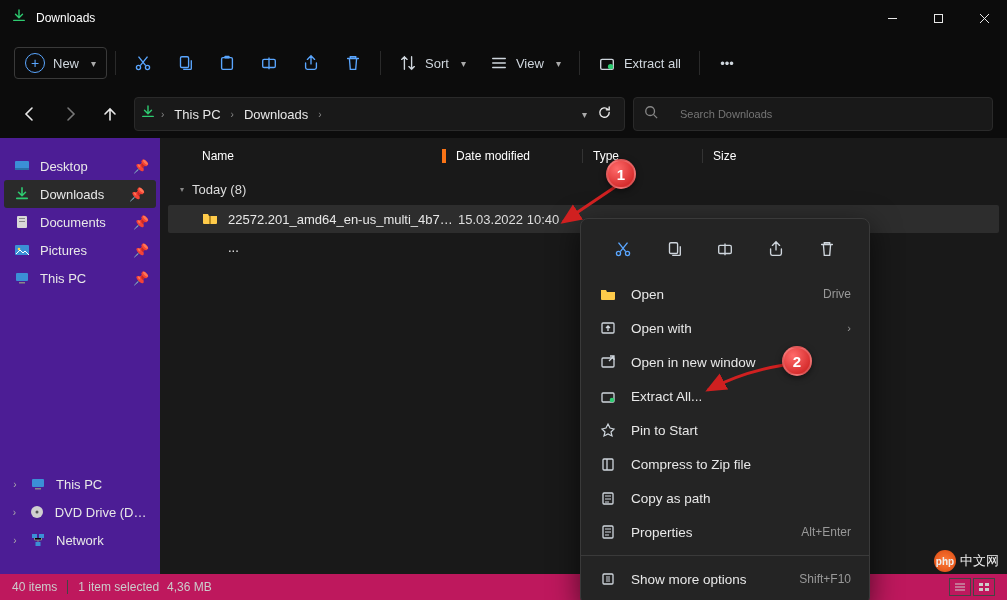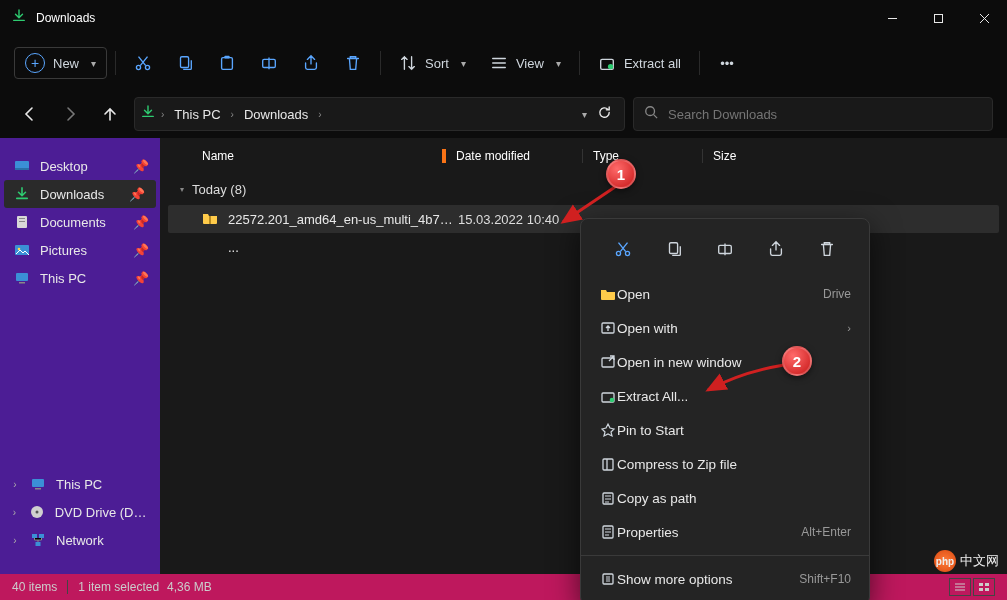--- a/index.html
+++ b/index.html
@@ -21,21 +21,21 @@
     .new-plus { width: 20px; height: 20px; border: 1.5px solid #5aa6ff; border-radius: 50%; display: flex; align-items: center; justify-content: center; color: #5aa6ff; font-size: 14px; }
     .chev { font-size: 10px; margin-left: 4px; color: #aaa; }
     
     .navbar { height: 48px; display: flex; align-items: center; gap: 8px; padding: 0 14px; background: #0c0c0c; }
     .nav-arrow { width: 32px; height: 32px; display: flex; align-items: center; justify-content: center; color: #e8e8e8; }
     .addr-bar { flex: 1; height: 34px; background: #191919; border: 1px solid #2a2a2a; border-radius: 4px; display: flex; align-items: center; padding: 0 6px; gap: 6px; }
     .addr-seg { font-size: 13px; color: #e8e8e8; padding: 2px 4px; }
     .addr-chev { font-size: 10px; color: #888; }
     .addr-right { margin-left: auto; display: flex; align-items: center; gap: 10px; padding-right: 6px; }
     .search { width: 360px; height: 34px; background: #191919; border: 1px solid #2a2a2a; border-radius: 4px; display: flex; align-items: center; padding: 0 10px; gap: 10px; color: #888; }
-    .search input { background: transparent; border: none; color: #e8e8e8; font-size: 13px; width: 100%; outline: none; }
+    .search input { background: transparent; border: none; color: #e8e8e8; font-size: 11px; width: 100%; outline: none; margin-left: 12px; }
     
     .main { display: flex; height: calc(100% - 36px - 54px - 48px - 26px); }
     
     .sidebar { width: 160px; background: #4c1d95; padding-top: 14px; position: relative; }
     .sb-item { display: flex; align-items: center; gap: 10px; padding: 6px 10px 6px 14px; font-size: 13px; position: relative; }
     .sb-item.selected { background: #2a2a2a; border-radius: 3px; margin: 0 4px; padding-left: 10px; }
     .sb-pin { margin-left: auto; color: #888; }
     .sb-ico { width: 16px; height: 16px; display: flex; align-items: center; justify-content: center; }
     .sb-lower { position: absolute; bottom: 20px; left: 0; right: 0; }
     .sb-lower .sb-item { padding-left: 10px; }
@@ -51,21 +51,21 @@
     .group-chev { font-size: 8px; color: #888; }
     .row { display: flex; align-items: center; padding: 4px 20px 4px 42px; font-size: 13px; height: 28px; }
     .row.sel { background: #2d2d2d; border-radius: 2px; margin: 0 8px; padding-left: 34px; }
     .row-ico { width: 18px; margin-right: 8px; }
     .row-name { width: 230px; white-space: nowrap; overflow: hidden; text-overflow: ellipsis; }
     .row-date { width: 140px; color: #ddd; }
     
     .ctx { position: absolute; left: 580px; top: 218px; width: 290px; background: #242424; border: 1px solid #3a3a3a; border-radius: 8px; padding: 8px 0; box-shadow: 0 8px 30px rgba(0,0,0,.6); z-index: 10; }
     .ctx-icons { display: flex; justify-content: space-around; padding: 4px 16px 10px; }
     .ctx-ib { width: 36px; height: 36px; display: flex; align-items: center; justify-content: center; border-radius: 4px; color: #cfd6dd; }
-    .ctx-item { display: flex; align-items: center; padding: 9px 18px; font-size: 13.5px; }
+    .ctx-item { display: flex; align-items: center; gap: 14px; padding: 9px 18px; font-size: 13.5px; }
     .ctx-item-ico { width: 18px; display: flex; justify-content: center; color: #cfd6dd; }
     .ctx-shortcut { margin-left: auto; color: #999; font-size: 12px; }
     .ctx-chev { margin-left: auto; color: #999; font-size: 11px; }
     .ctx-sep { height: 1px; background: #3a3a3a; margin: 6px 0; }
     
     .status { position: absolute; bottom: 0; left: 0; right: 0; height: 26px; background: #be185d; display: flex; align-items: center; padding: 0 12px; font-size: 12px; color: #ccc; }
     .status-sep { width: 1px; height: 14px; background: #444; margin: 0 10px; }
     .status-right { margin-left: auto; display: flex; gap: 2px; }
     .view-btn { width: 22px; height: 18px; border: 1px solid #444; display: flex; align-items: center; justify-content: center; }
     

